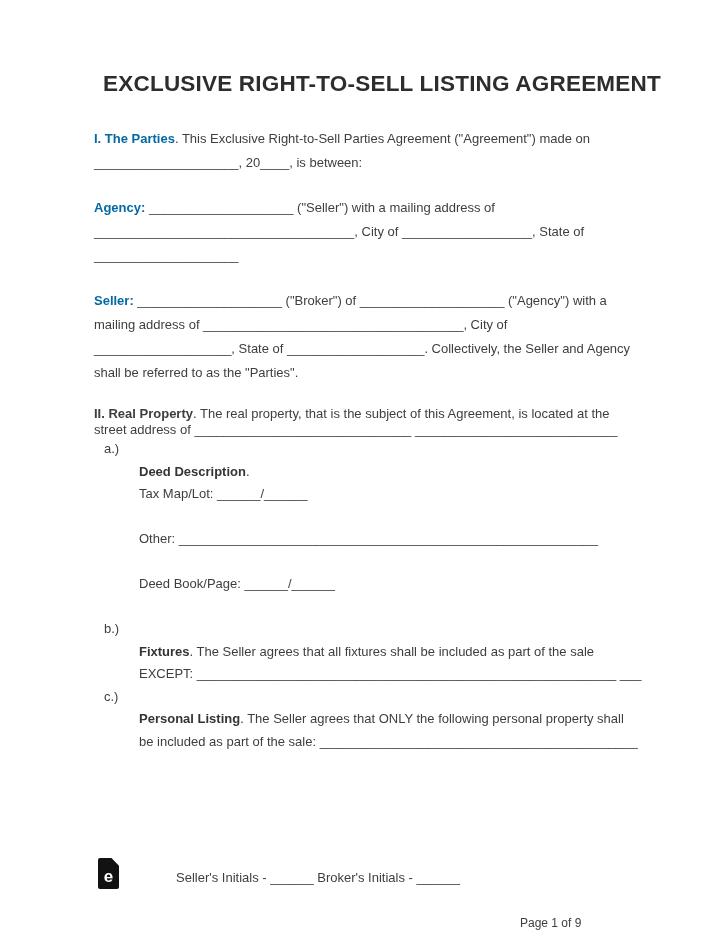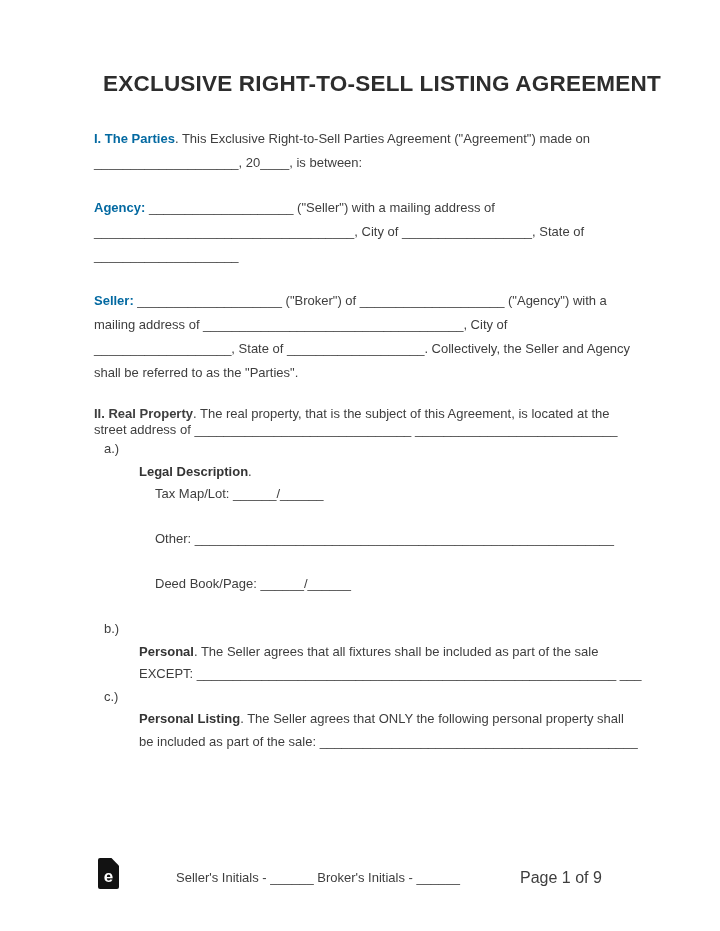--- a/index.html
+++ b/index.html
@@ -44,21 +44,20 @@
     white-space: pre-line;
   }
   .list-item b { font-weight: bold; color: #343434; }
   .item-letter {
     position: absolute;
     left: 10px;
     top: 0;
     white-space: nowrap;
   }
   .sub-line {
-    margin-left: 16px;
     line-height: 22.5px;
     white-space: pre-line;
   }
   .footer-logo {
     position: absolute;
     left: 86px;
     top: 858px;
     width: 21px;
     height: 31px;
     background: #121212;
@@ -79,22 +78,22 @@
     position: absolute;
     left: 164px;
     top: 869px;
     font-size: 13px;
     line-height: 18px;
     white-space: pre;
   }
   .footer-page {
     position: absolute;
     left: 508px;
-    top: 869px;
-    font-size: 16px;
+    top: 914px;
+    font-size: 12px;
     line-height: 18px;
   }
 </style>
 </head>
 <body>
 
 <div class="page">
 
   <h1 class="doc-title">EXCLUSIVE RIGHT-TO-SELL LISTING AGREEMENT</h1>
 
@@ -110,28 +109,28 @@
 mailing address of ____________________________________, City of
 ___________________, State of ___________________. Collectively, the Seller and Agency
 shall be referred to as the "Parties".</span></p>
 
 
   <div class="section2">
     <p class="para2"><b>II. Real Property</b><span>. The real property, that is the subject of this Agreement, is located at the
 street address of ______________________________ ____________________________</span></p>
 
     <div class="list-item">
-      <span class="item-letter">a.)</span><b>Legal Description</b><span>.</span>
+      <span class="item-letter">a.)</span><b>Deed Description</b><span>.</span>
       <div class="sub-line">Tax Map/Lot: ______/______</div>
       <div class="sub-line">Other: __________________________________________________________</div>
       <div class="sub-line">Deed Book/Page: ______/______</div>
     </div>
 
     <div class="list-item">
-      <span class="item-letter">b.)</span><b>Personal</b><span>. The Seller agrees that all fixtures shall be included as part of the sale
+      <span class="item-letter">b.)</span><b>Fixtures</b><span>. The Seller agrees that all fixtures shall be included as part of the sale
 EXCEPT: __________________________________________________________ ___</span>
     </div>
 
     <div class="list-item">
       <span class="item-letter">c.)</span><b>Personal Listing</b><span>. The Seller agrees that ONLY the following personal property shall
 be included as part of the sale: ____________________________________________</span>
     </div>
   </div>
 
   <div class="footer-logo">

